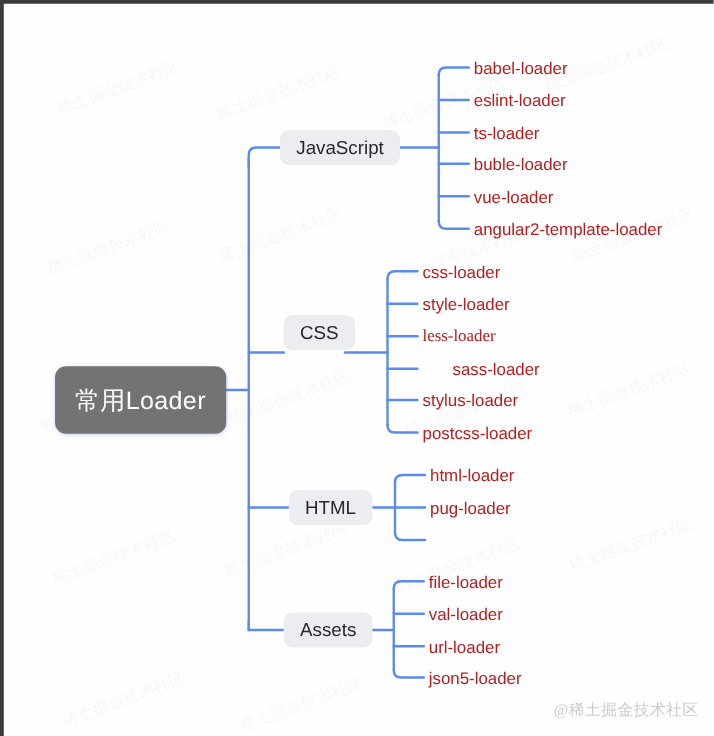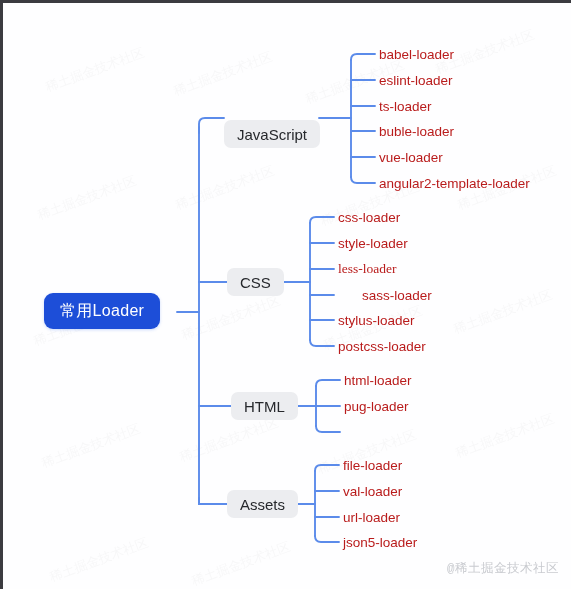--- a/index.html
+++ b/index.html
@@ -31,27 +31,27 @@
   }
   .node {
     position: absolute;
     box-sizing: border-box;
     white-space: nowrap;
     display: flex;
     align-items: center;
     justify-content: center;
   }
   .root-node {
-    background: #1d4ed8;
+    background: #737373;
     color: #ffffff;
     border-radius: 9px;
-    font-size: 16px;
+    font-size: 20px;
     letter-spacing: 0.3px;
     padding: 0 16px;
-    height: 36px;
+    height: 54px;
     box-shadow: 0 1px 3px rgba(47,107,240,0.25);
   }
   .branch-node {
     background: #ecedf0;
     color: #26282c;
     border-radius: 7px;
     font-size: 15px;
     padding: 0 13px;
     height: 28px;
   }
@@ -73,21 +73,21 @@
     font-family: "DejaVu Sans", sans-serif;
   }
   #corner-watermark {
     position: absolute;
     right: 12px;
     bottom: 12px;
     color: #c9cbd0;
     font-size: 12.5px;
     letter-spacing: 0.5px;
     white-space: nowrap;
-    font-family: Liberation Mono, monospace;
+    font-family: Liberation Serif, serif;
   }
 </style>
 </head>
 <body>
 
 <div id="canvas">
 
   <span class="wm" style="left:40px;  top:58px;">稀土掘金技术社区</span>
   <span class="wm" style="left:168px; top:62px;">稀土掘金技术社区</span>
   <span class="wm" style="left:300px; top:70px;">稀土掘金技术社区</span>
@@ -153,24 +153,24 @@
       <path d="M312,488 H336"></path>
       <path d="M312,514 H336"></path>
       <path d="M312,533 Q312,539 318,539 H336"></path>
     </g>
   </svg>
 
   <div class="node root-node" style="left:41px; top:290px;">
     <span>常用Loader</span>
   </div>
 
-  <div class="node branch-node" style="left:221px; top:117px;">
+  <div class="node branch-node" style="left:221px; top:101px;">
     <span>JavaScript</span>
   </div>
-  <div class="node branch-node" style="left:224px; top:265px;justify-content:flex-end;">
+  <div class="node branch-node" style="left:224px; top:249px;justify-content:flex-end;">
     <span>CSS</span>
   </div>
   <div class="node branch-node" style="left:228px; top:389px;text-align:right;">
     <span>HTML</span>
   </div>
   <div class="node branch-node" style="left:224px; top:487px;">
     <span>Assets</span>
   </div>
 
   <div class="node leaf-node" style="left:376px; top:42px;">

